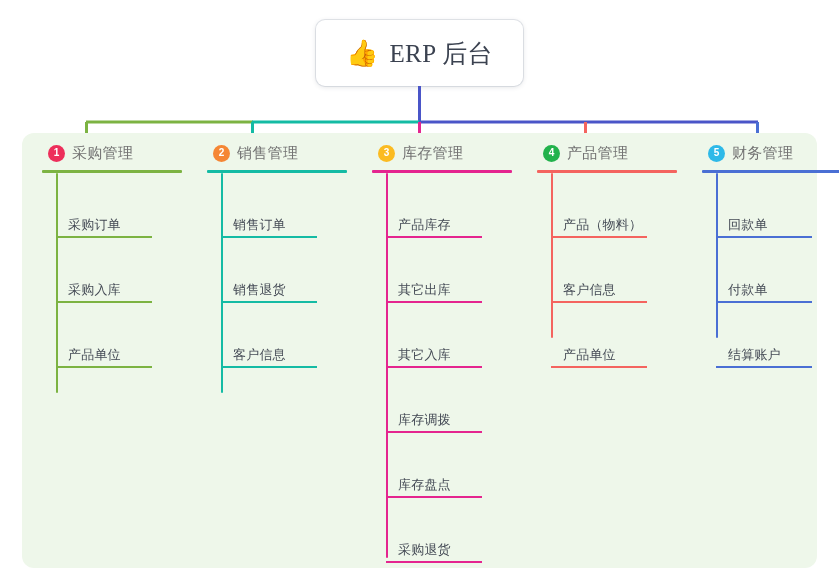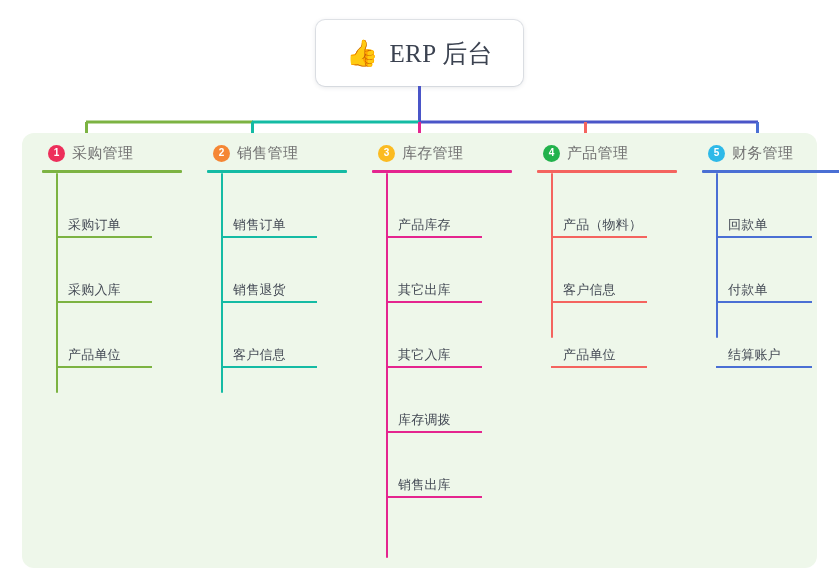--- a/index.html
+++ b/index.html
@@ -240,21 +240,25 @@
             </div>
             <div class="leaf">
               <span class="leaf-label">其它入库</span>
               <span class="leaf-rule" style="background: rgb(228, 37, 143);"></span>
             </div>
             <div class="leaf">
               <span class="leaf-label">库存调拨</span>
               <span class="leaf-rule" style="background: rgb(228, 37, 143);"></span>
             </div>
             <div class="leaf">
-              <span class="leaf-label">销售出库</span>
+              <span class="leaf-label">库存盘点</span>
+              <span class="leaf-rule" style="background: rgb(228, 37, 143);"></span>
+            </div>
+            <div class="leaf">
+              <span class="leaf-label">采购退货</span>
               <span class="leaf-rule" style="background: rgb(228, 37, 143);"></span>
             </div>
           </div>
         </div>
         <div class="column col-3">
           <div class="col-head">
             <span class="badge" style="background: rgb(34, 178, 76);">4</span>
             <span class="col-title">产品管理</span>
             <span class="head-rule" style="background: rgb(244, 100, 95);"></span>
           </div>

